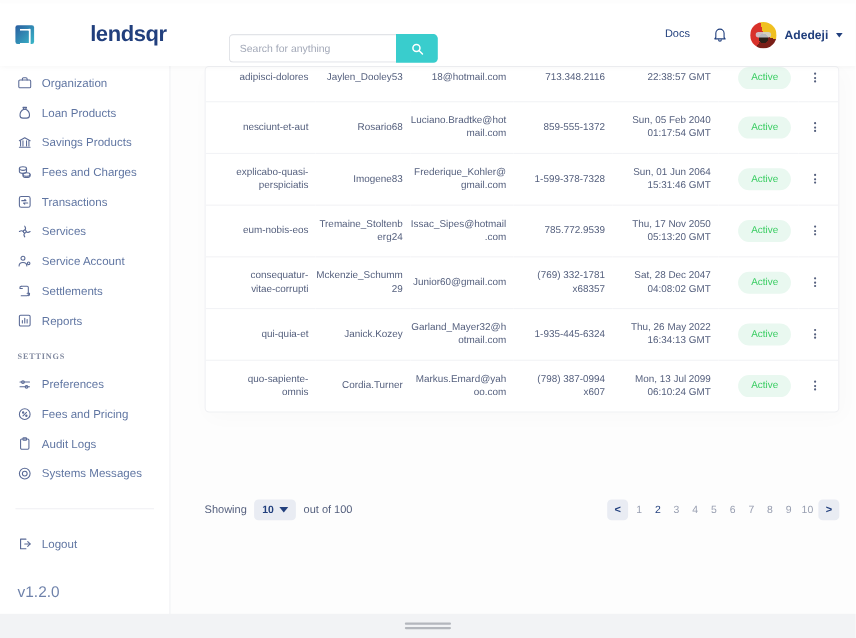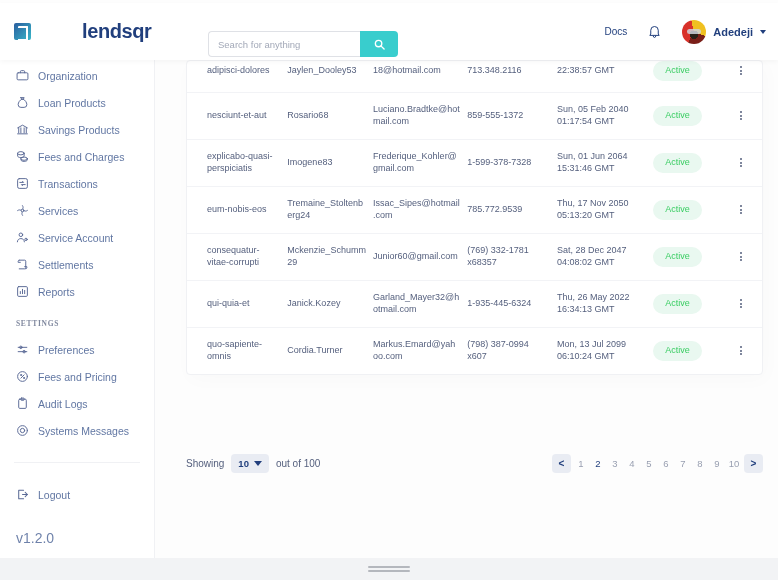--- a/index.html
+++ b/index.html
@@ -96,21 +96,21 @@
   
   .main { position: absolute; left: 155px; top: 60px; width: 623px; height: 520px; background:#fdfdfd; }
 
   .card {
     position: absolute; left: 31px; top: 0px; width: 577px;
     background: #ffffff; border: 1px solid #f0f1f4; border-radius: 4px;
     box-shadow: 3px 5px 20px rgba(0,0,0,0.02);
     overflow: hidden;
   }
   table { width: 100%; border-collapse: collapse; table-layout: fixed; }
-  tbody tr { border-bottom: 1px solid #f2f3f6; }
+  tbody tr { border-bottom: 1px solid #f2f3f6; text-align: right; }
   tbody tr:last-child { border-bottom: none; }
   td {
     font-size: 9px; color: #545f7d; padding: 11px 7px 11px 0;
     vertical-align: middle; line-height: 1.33; word-break: break-word;
   }
   td:first-child { padding-left: 20px; }
   .c-org   { width: 96px; }
   .c-user  { width: 82px; }
   .c-mail  { width: 90px; }
   .c-phone { width: 86px; }

